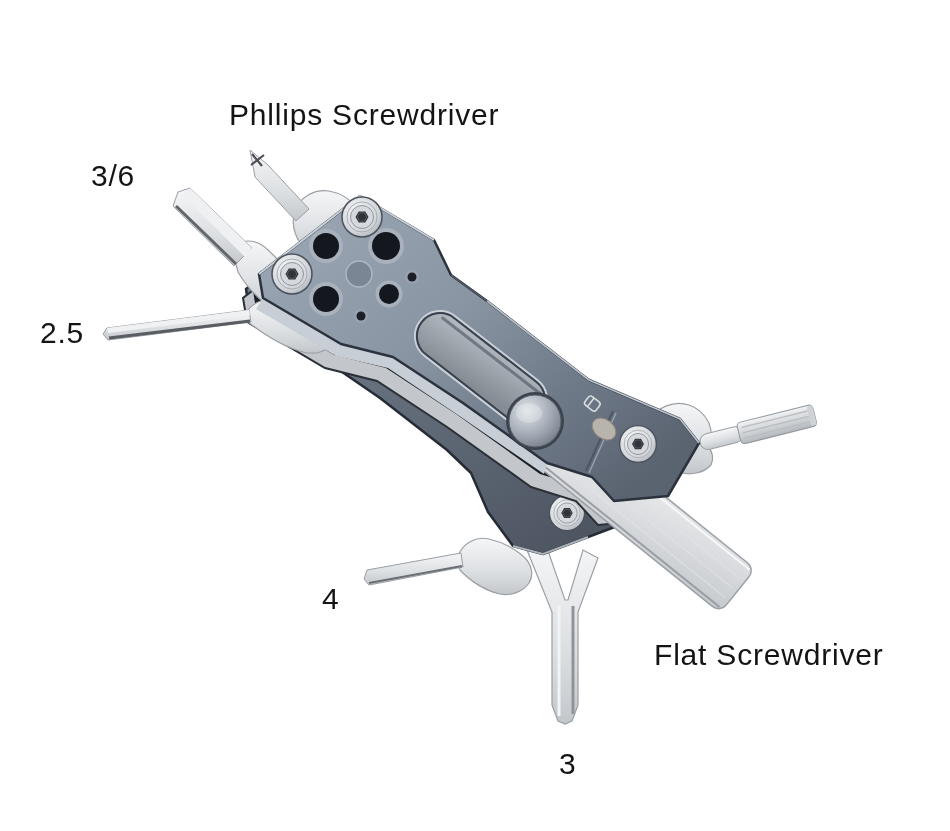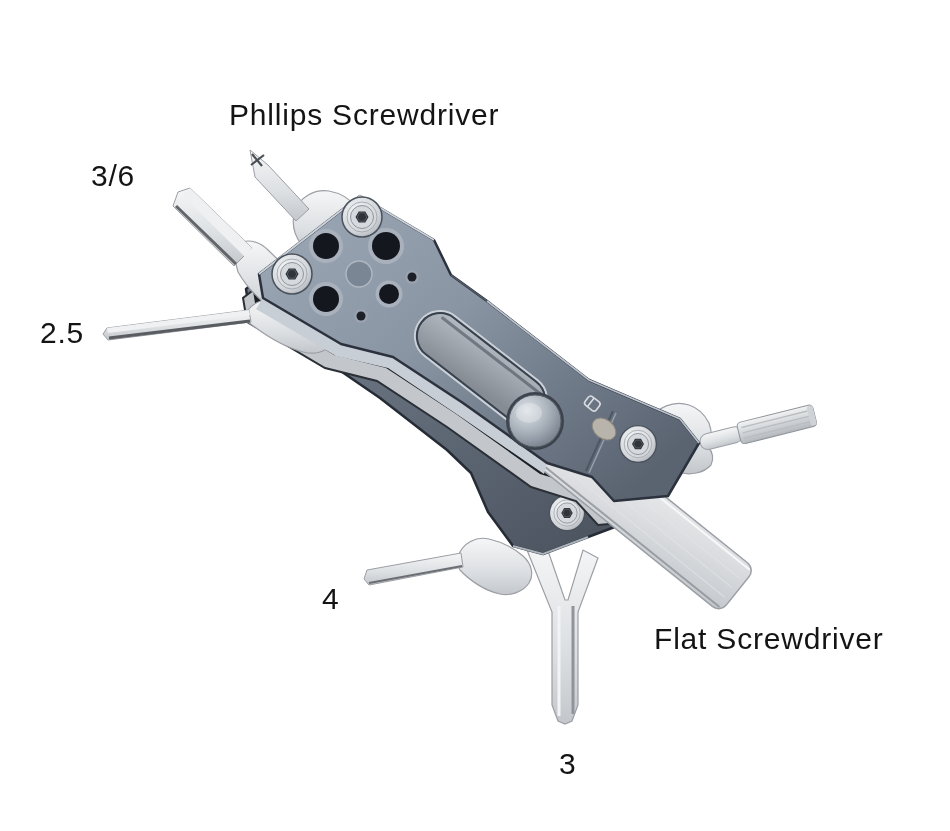--- a/index.html
+++ b/index.html
@@ -5,21 +5,21 @@
   html,body{margin:0;padding:0;background:#ffffff;}
   #stage{position:relative;width:950px;height:831px;background:#ffffff;overflow:hidden;
          font-family:"Liberation Sans", sans-serif;}
   #tool-svg{position:absolute;left:0;top:0;}
   .lbl{position:absolute;font-size:30px;line-height:1;color:#141414;letter-spacing:0.8px;white-space:nowrap;}
   #lbl-phillips{left:229px;top:100px;text-align:right;}
   #lbl-316{left:91px;top:161px;}
   #lbl-25{left:40px;top:318px;}
   #lbl-torx{left:782px;top:363px;}
   #lbl-4{left:322px;top:584px;}
-  #lbl-flat{left:654px;top:624px;text-align:right;}
+  #lbl-flat{left:654px;top:640px;text-align:right;}
   #lbl-3{left:559px;top:749px;}
 </style>
 </head>
 <body>
 
 <div id="stage">
 
   <svg id="tool-svg" width="950" height="831" viewBox="0 0 950 831">
     <defs>
       <linearGradient id="gPlate" gradientUnits="userSpaceOnUse" x1="320" y1="210" x2="600" y2="520">

